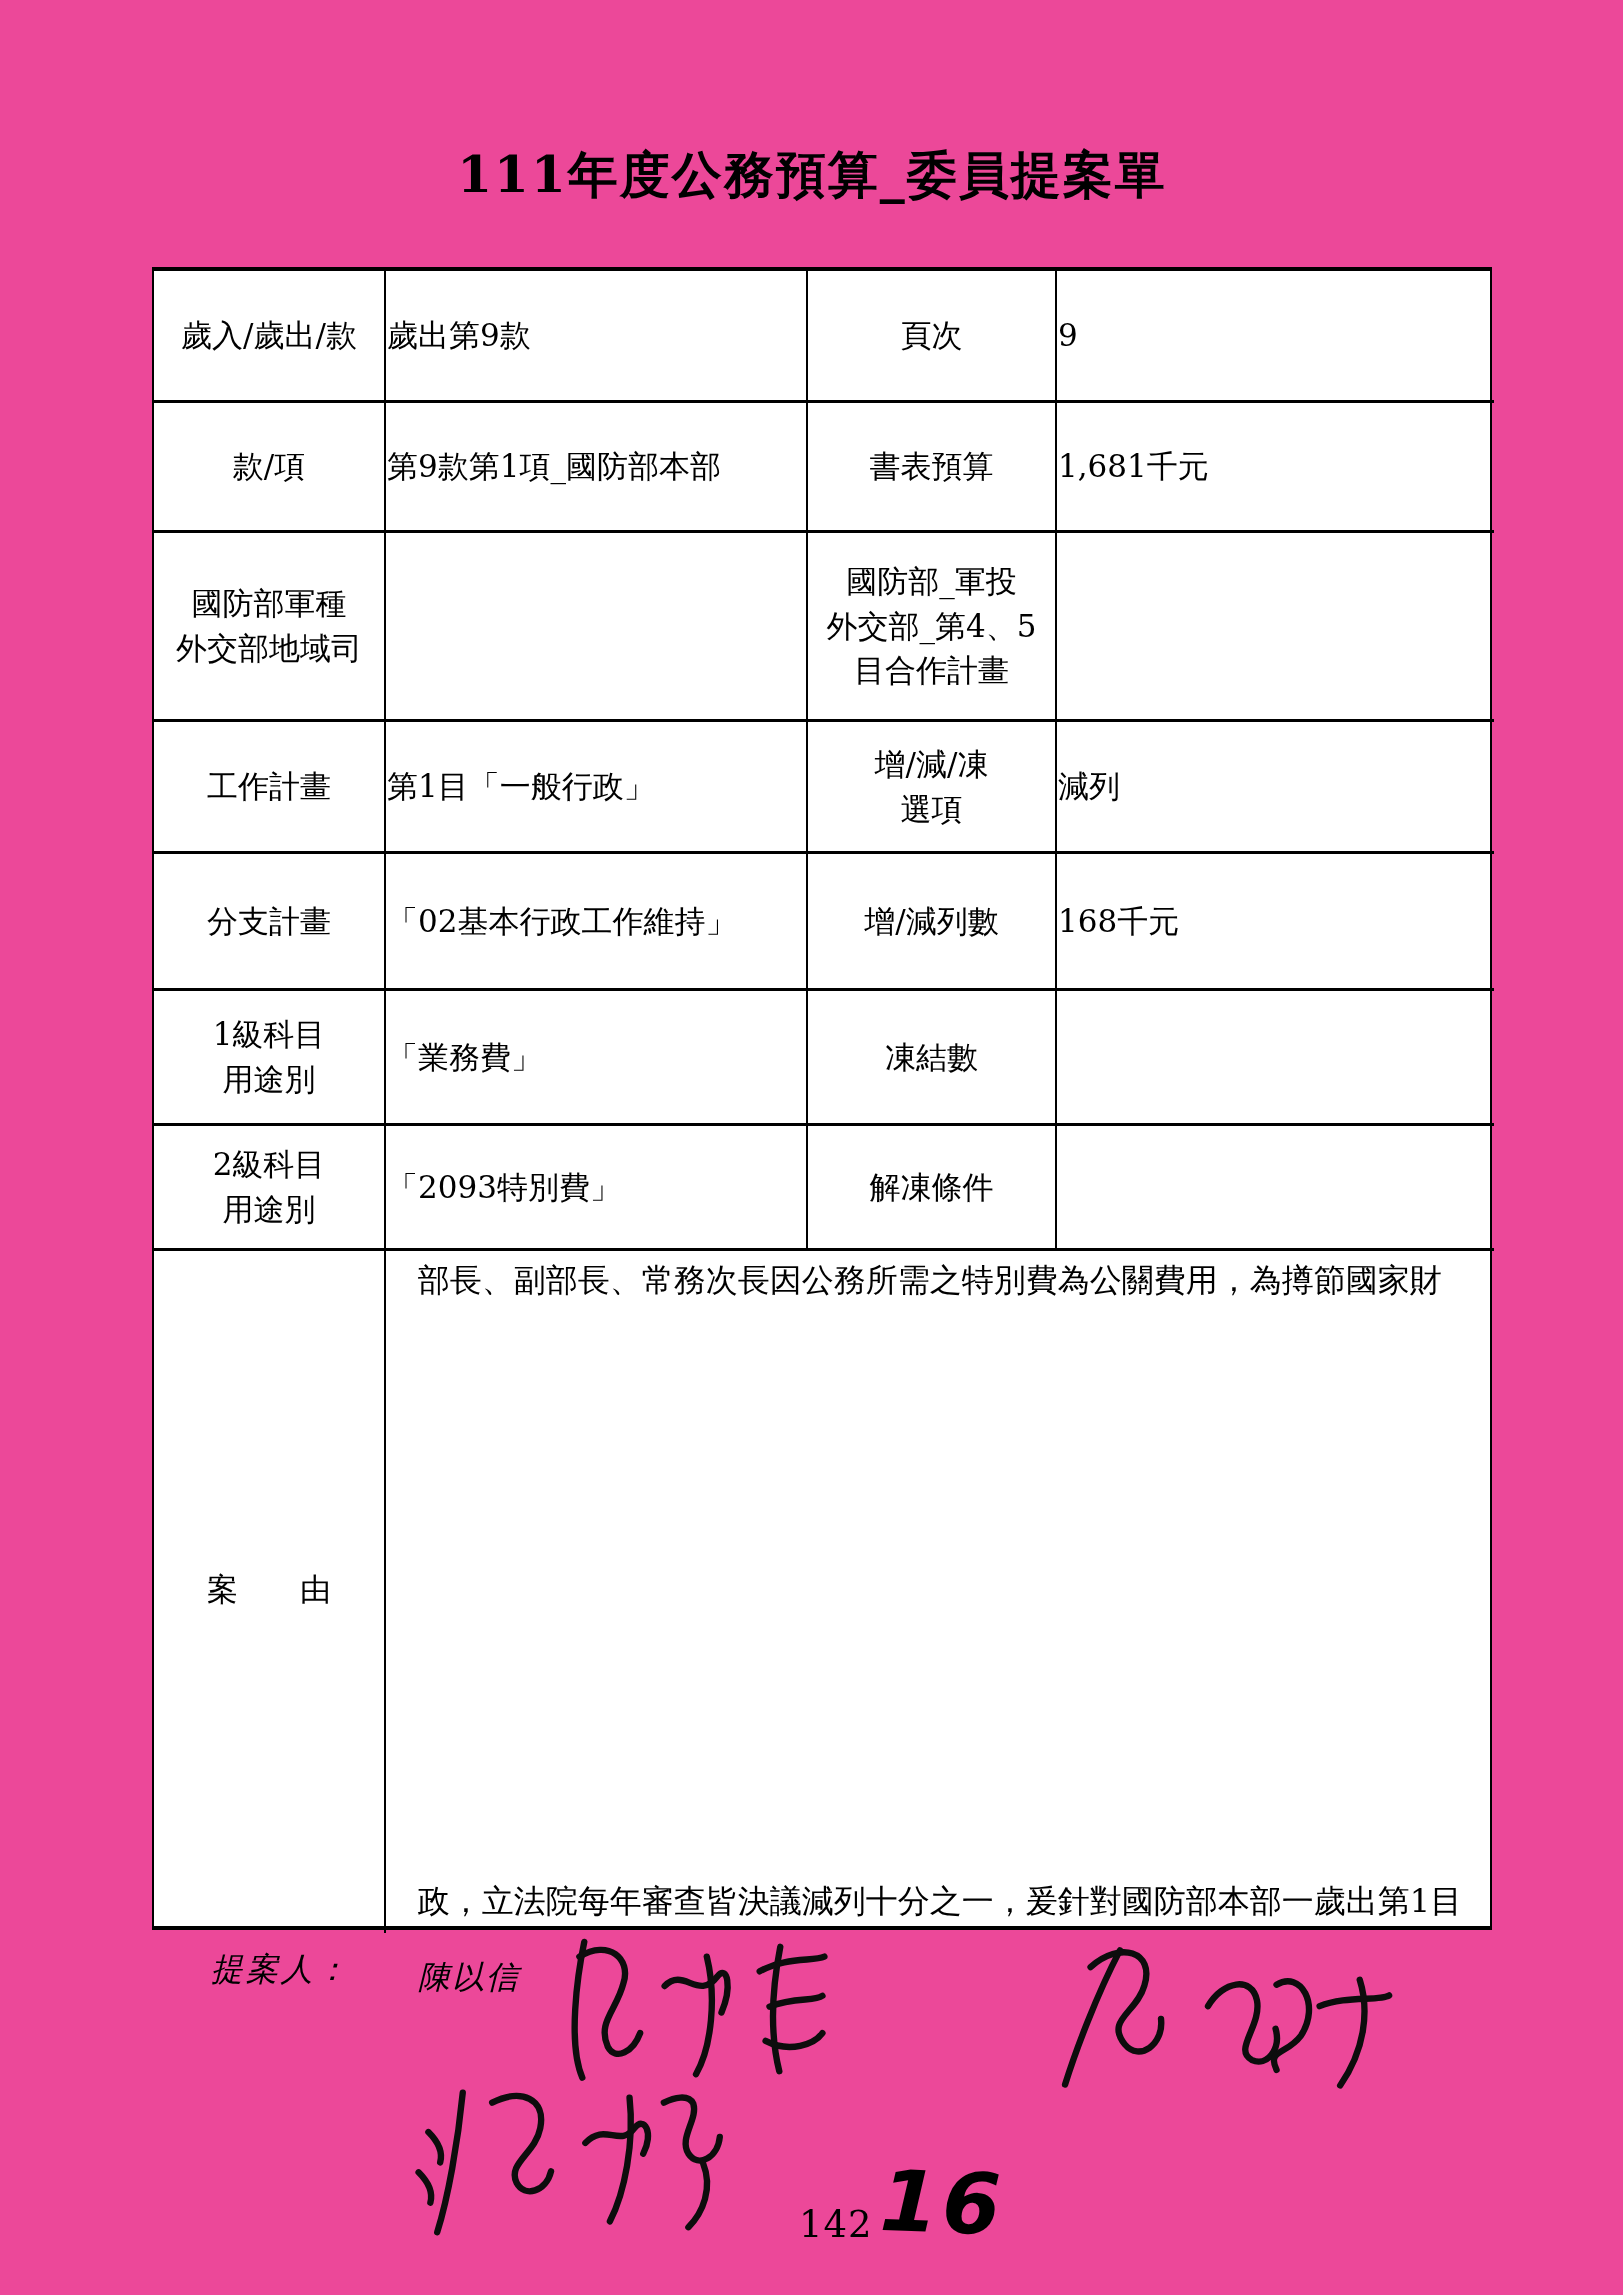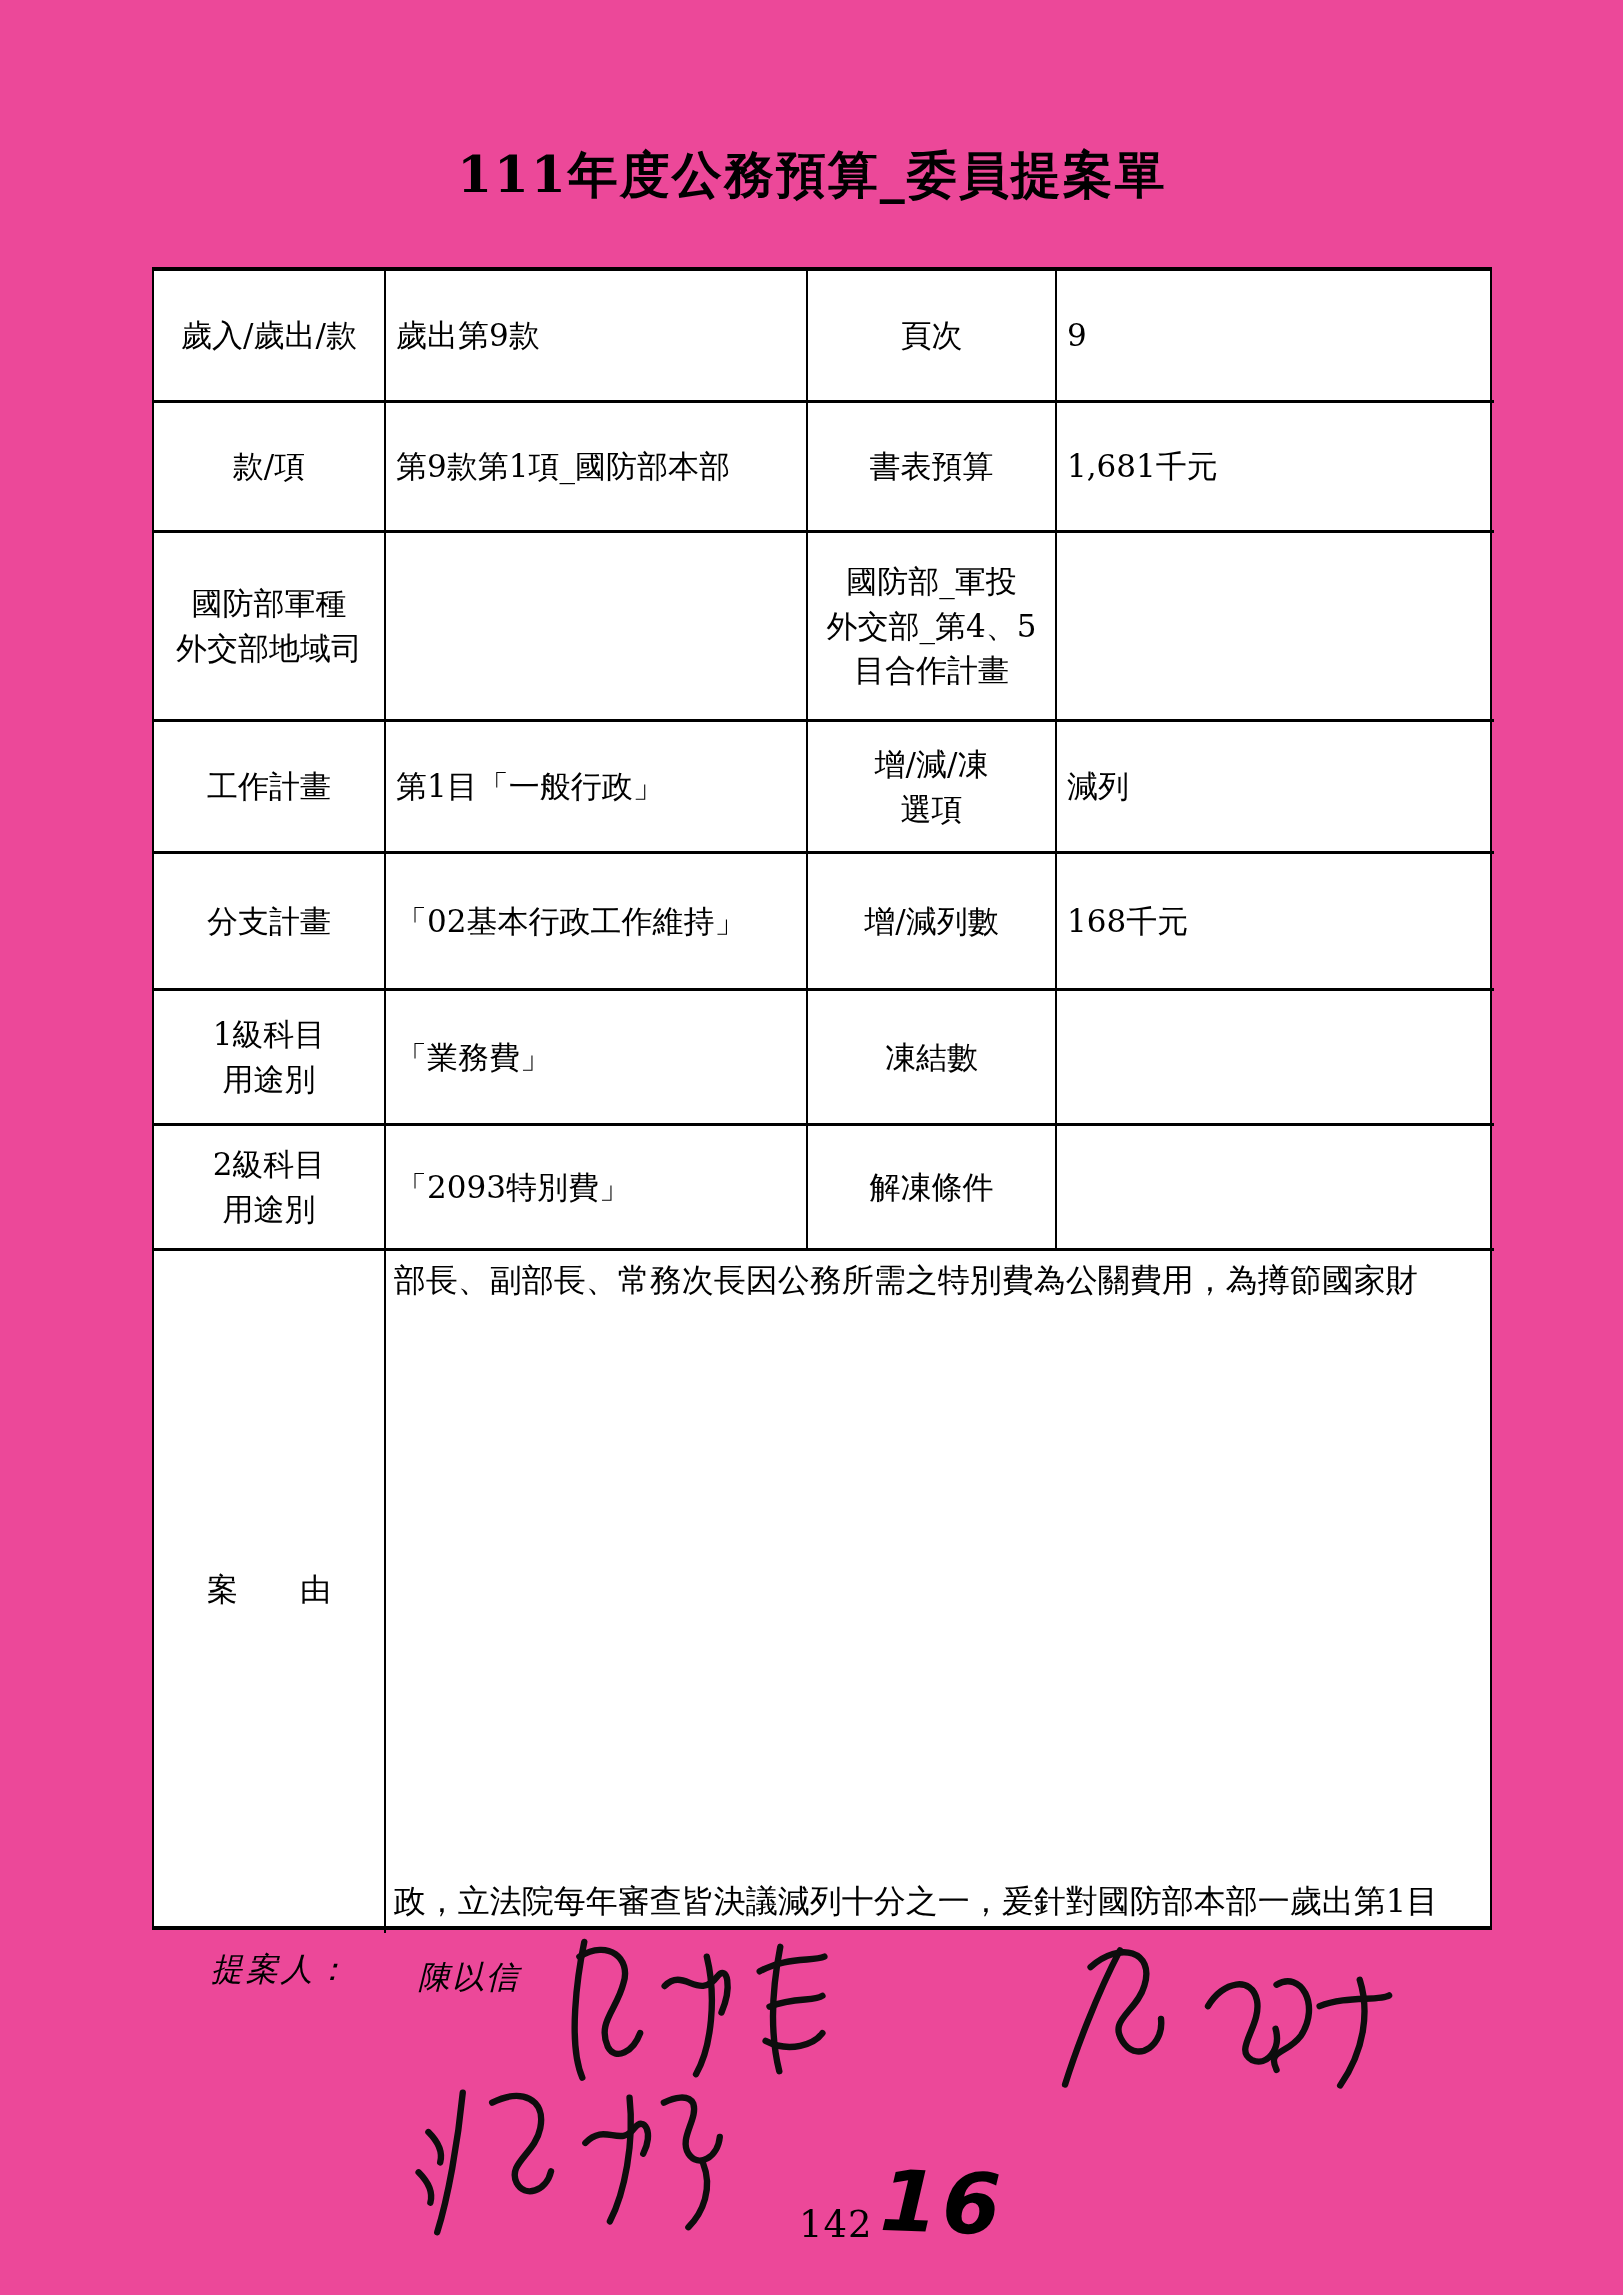--- a/index.html
+++ b/index.html
@@ -39,30 +39,31 @@
     border-right:2px solid #000;
     border-bottom:3.9px solid #000;
     display:flex;
     align-items:center;
     font-size:31px;
     line-height:1.45;
     white-space:pre-line;
     overflow:hidden;
   }
   .cell.lbl{justify-content:center;text-align:center;}
-  .cell.val{justify-content:flex-start;text-align:left;padding-left:10px;}
+  .cell.val{justify-content:flex-start;text-align:left;padding-left:1px;}
   .cell.lastcol{border-right:none;}
   .cell.lastrow{border-bottom:none;}
   .case-lbl{letter-spacing:0;font-family:Liberation Mono, monospace;}
   .case-body{
     flex-direction:column;
     align-items:flex-start;
     justify-content:space-between;
     padding:5.9px 9.8px 8.8px 7.8px;
     font-size:32px;
+    margin-left:24px;
   }
   .case-line{white-space:nowrap;line-height:1.45;}
   
   .footer-item{position:absolute;font-size:32px;font-style:italic;}
   .proposer-label{left:211px;top:1948px;letter-spacing:2.9px;}
   .proposer-name{left:406px;top:1956px;letter-spacing:2px;margin-left:12px;}
   .sig{position:absolute;}
   .sig path{fill:none;stroke:#0d0d0d;stroke-width:13;stroke-linecap:round;stroke-linejoin:round;}
   .pageno{
     position:absolute;left:799px;top:2203px;

